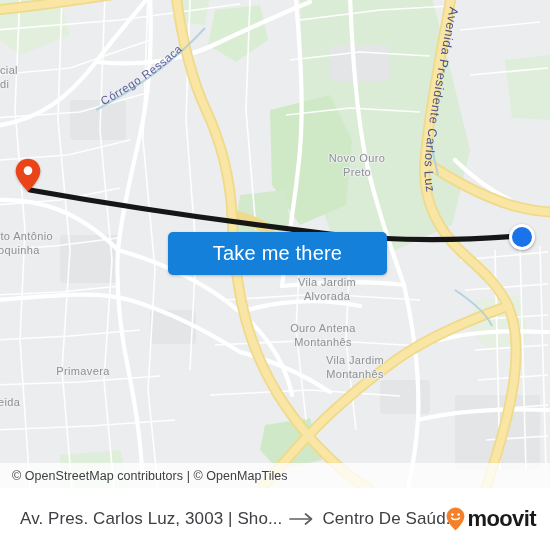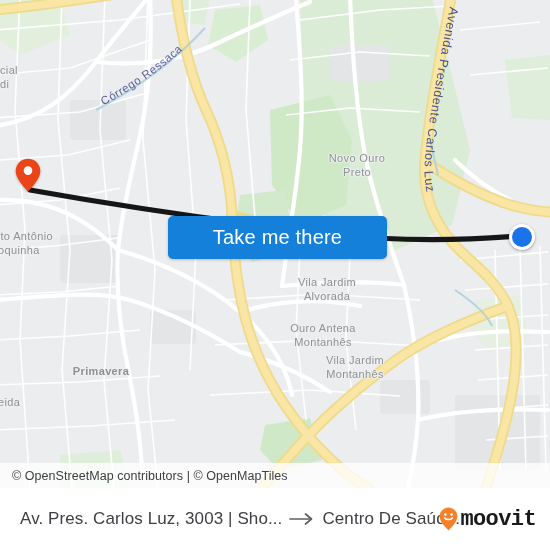--- a/index.html
+++ b/index.html
@@ -71,21 +71,21 @@
     background: #1a73e8;
     border: 3px solid #ffffff;
     box-shadow: 0 1px 3px rgba(0,0,0,0.35);
     box-sizing: border-box;
   }
 
   
   .cta {
     position: absolute;
     left: 168px;
-    top: 216px;
+    top: 232px;
     width: 219px;
     height: 43px;
     background: #1480da;
     border: none;
     border-radius: 5px;
     color: #ffffff;
     font-family: "Liberation Sans", sans-serif;
     font-size: 20px;
     letter-spacing: 0.2px;
     cursor: pointer;
@@ -143,21 +143,20 @@
     flex: 0 0 auto;
     width: 26px;
     height: 14px;
     color: #5d6062;
   }
   .brand {
     display: flex;
     align-items: center;
     flex: 0 0 auto;
     gap: 2px;
-    font-family: Liberation Mono, monospace;
   }
   .brand-mark {
     width: 19px;
     height: 24px;
   }
   .brand-name {
     font-size: 22px;
     font-weight: bold;
     color: #1a1a1a;
     letter-spacing: -0.6px;
@@ -304,21 +303,21 @@
 
     <div class="plabel" style="left:272px; top:276px; width:110px;">Vila Jardim
 Alvorada</div>
 
     <div class="plabel" style="left:268px; top:322px; width:110px;">Ouro Antena
 Montanhês</div>
 
     <div class="plabel" style="left:300px; top:354px; width:110px;">Vila Jardim
 Montanhês</div>
 
-    <div class="plabel" style="left:56px; top:365px; width:90px;font-weight:bold;">Primavera</div>
+    <div class="plabel" style="left:38px; top:365px; width:90px;">Primavera</div>
 
     <div class="plabel" style="left:-2px; top:396px; text-align:left;">eida</div>
 
     <svg class="pin" viewBox="0 0 26 34" style="left:28px; top:192px;">
       <path d="M13 0.8 C 6.1 0.8, 0.7 6.2, 0.7 13.1 C 0.7 22, 13 33.4, 13 33.4 C 13 33.4, 25.3 22, 25.3 13.1 C 25.3 6.2, 19.9 0.8, 13 0.8 Z" fill="#ea4419"></path>
       <circle cx="13" cy="12.6" r="4.3" fill="#ffffff"></circle>
     </svg>
 
     <div class="bluedot" style="left:522px; top:237px;"></div>
 

